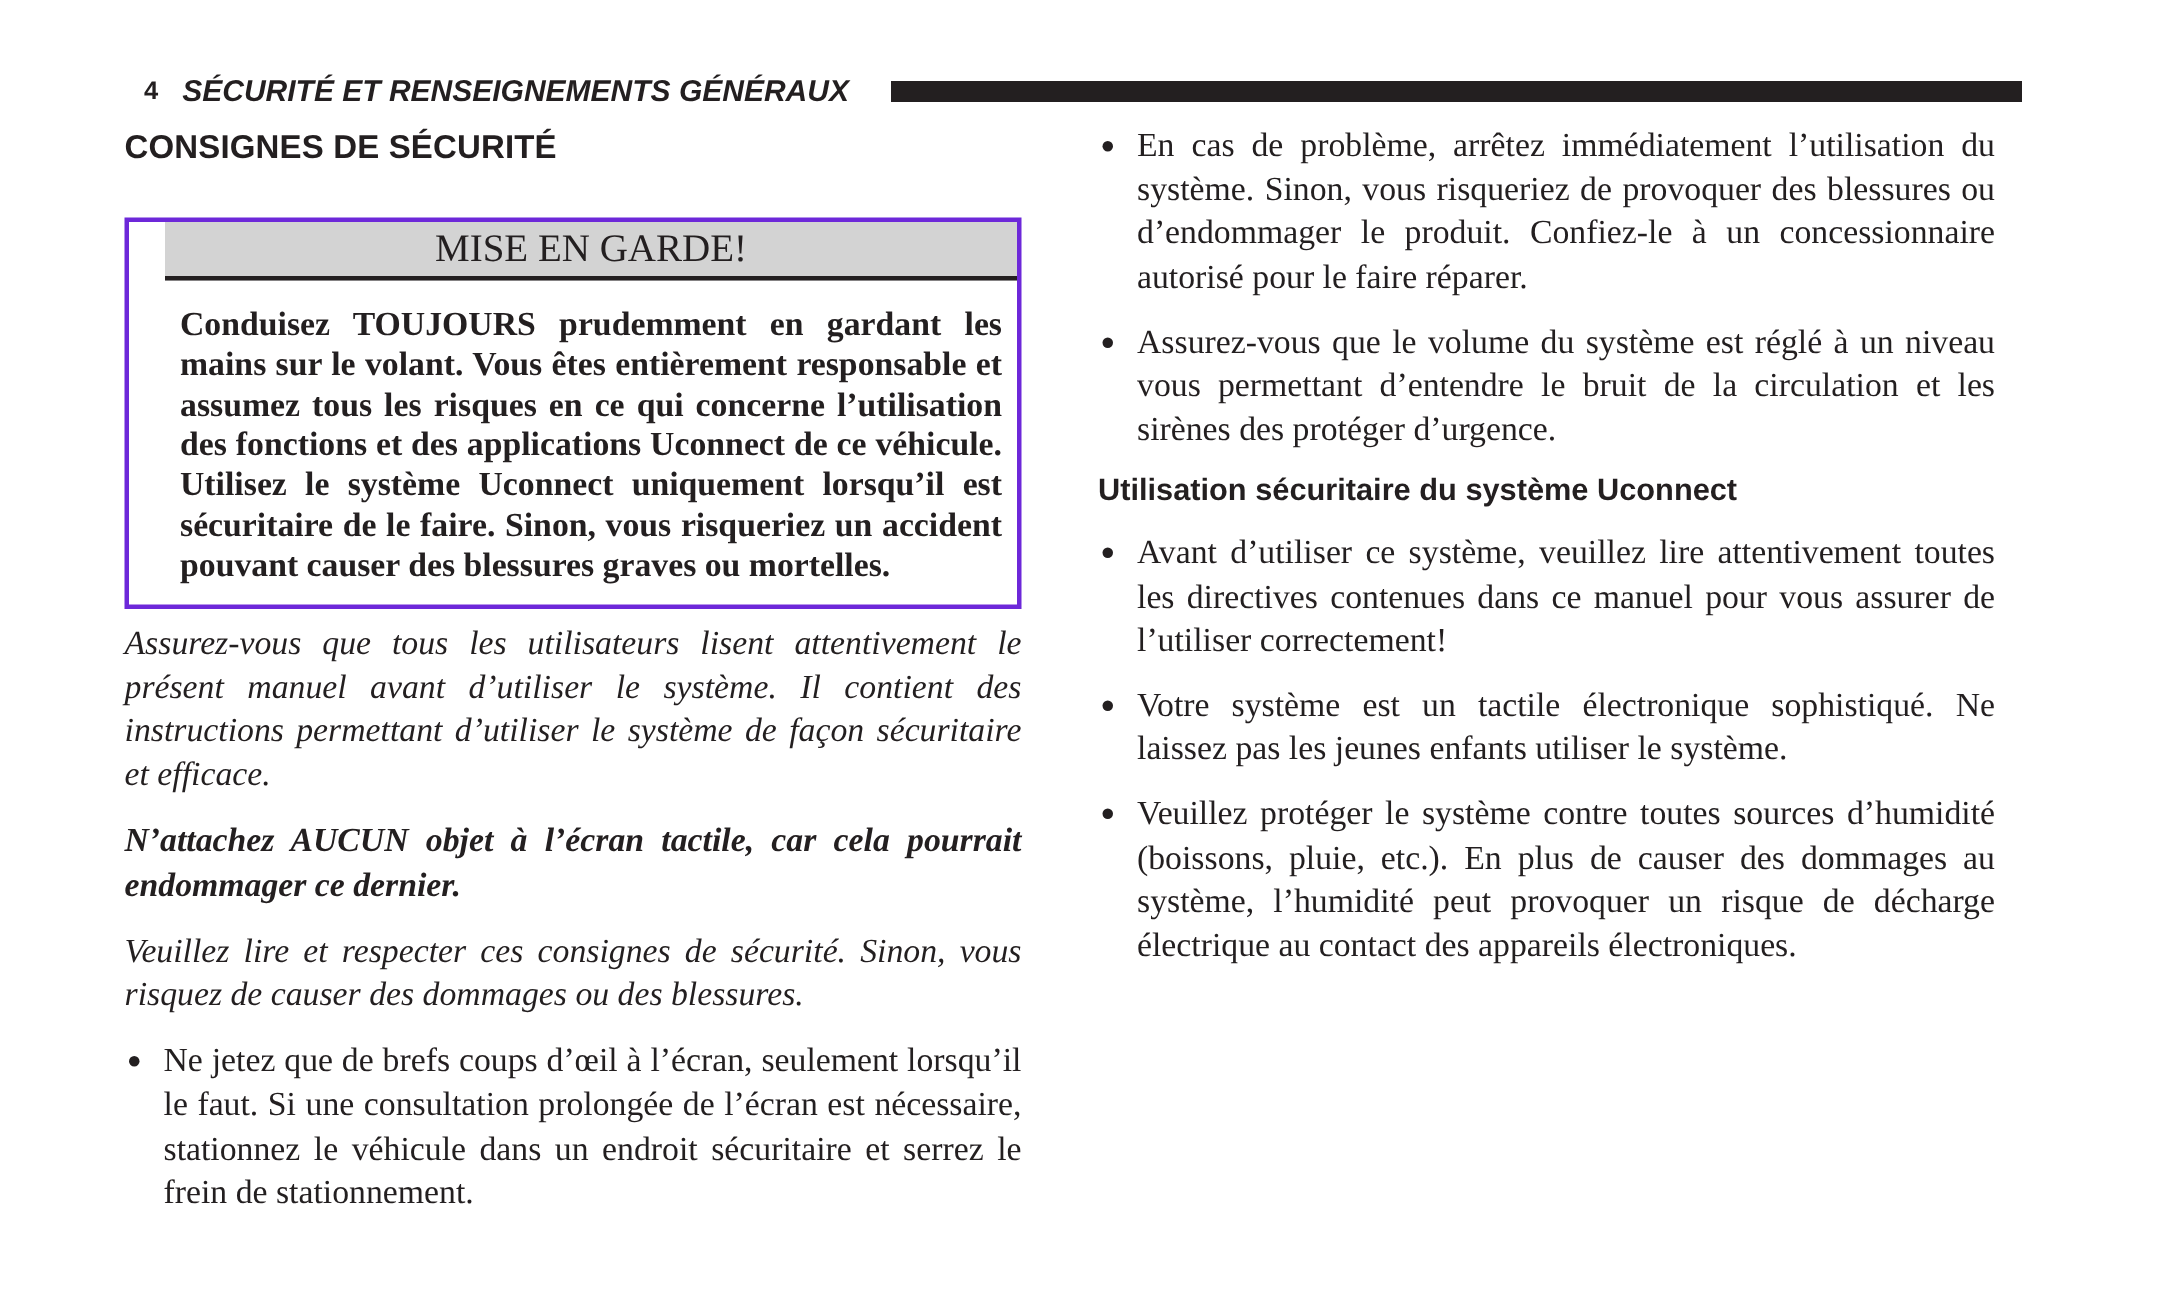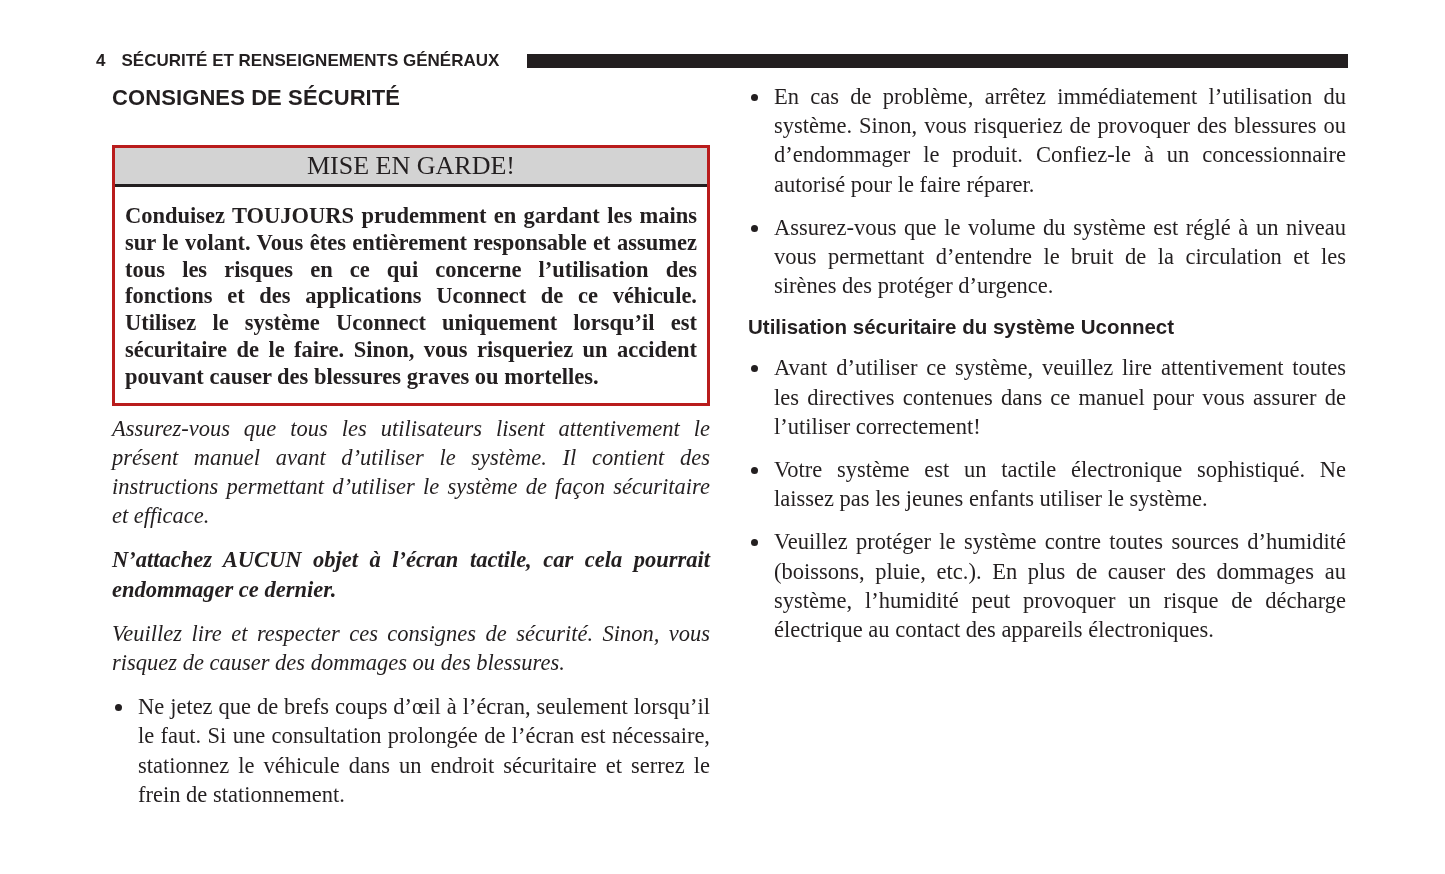--- a/index.html
+++ b/index.html
@@ -25,51 +25,53 @@
     }
     .page-number {
       font-family: "Liberation Sans", sans-serif;
       font-weight: bold;
       font-size: 17px;
       margin-right: 16px;
     }
     .chapter-title {
       font-family: "Liberation Sans", sans-serif;
       font-weight: bold;
-      font-size: 17px;
+      font-size: 20px;
       white-space: nowrap;
       margin-right: 28px;
+      font-style: italic;
     }
     .header-bar {
       flex: 1;
       height: 14px;
       background: #231f20;
     }
     .col {
       position: absolute;
       top: 82px;
       width: 598px;
     }
-    .col-left { left: 112px; }
-    .col-right { left: 748px; }
+    .col-left { left: 83px; }
+    .col-right { left: 732px; }
 
     .section-title {
       font-family: "Liberation Sans", sans-serif;
       font-weight: bold;
       font-size: 22px;
       margin: 0;
       line-height: 32px;
       letter-spacing: 0.1px;
     }
     .warning-box {
       margin-top: 31px;
-      border: 3px solid #b91c1c;
+      border: 3px solid #6d28d9;
       width: 592px;
       box-sizing: border-box;
       width: 598px;
+      padding-left: 24px;
     }
     .warning-header {
       background: #d3d3d3;
       border-bottom: 3px solid #231f20;
       text-align: center;
       font-family: "Liberation Serif", serif;
       font-size: 26px;
       line-height: 36px;
       height: 36px;
     }

